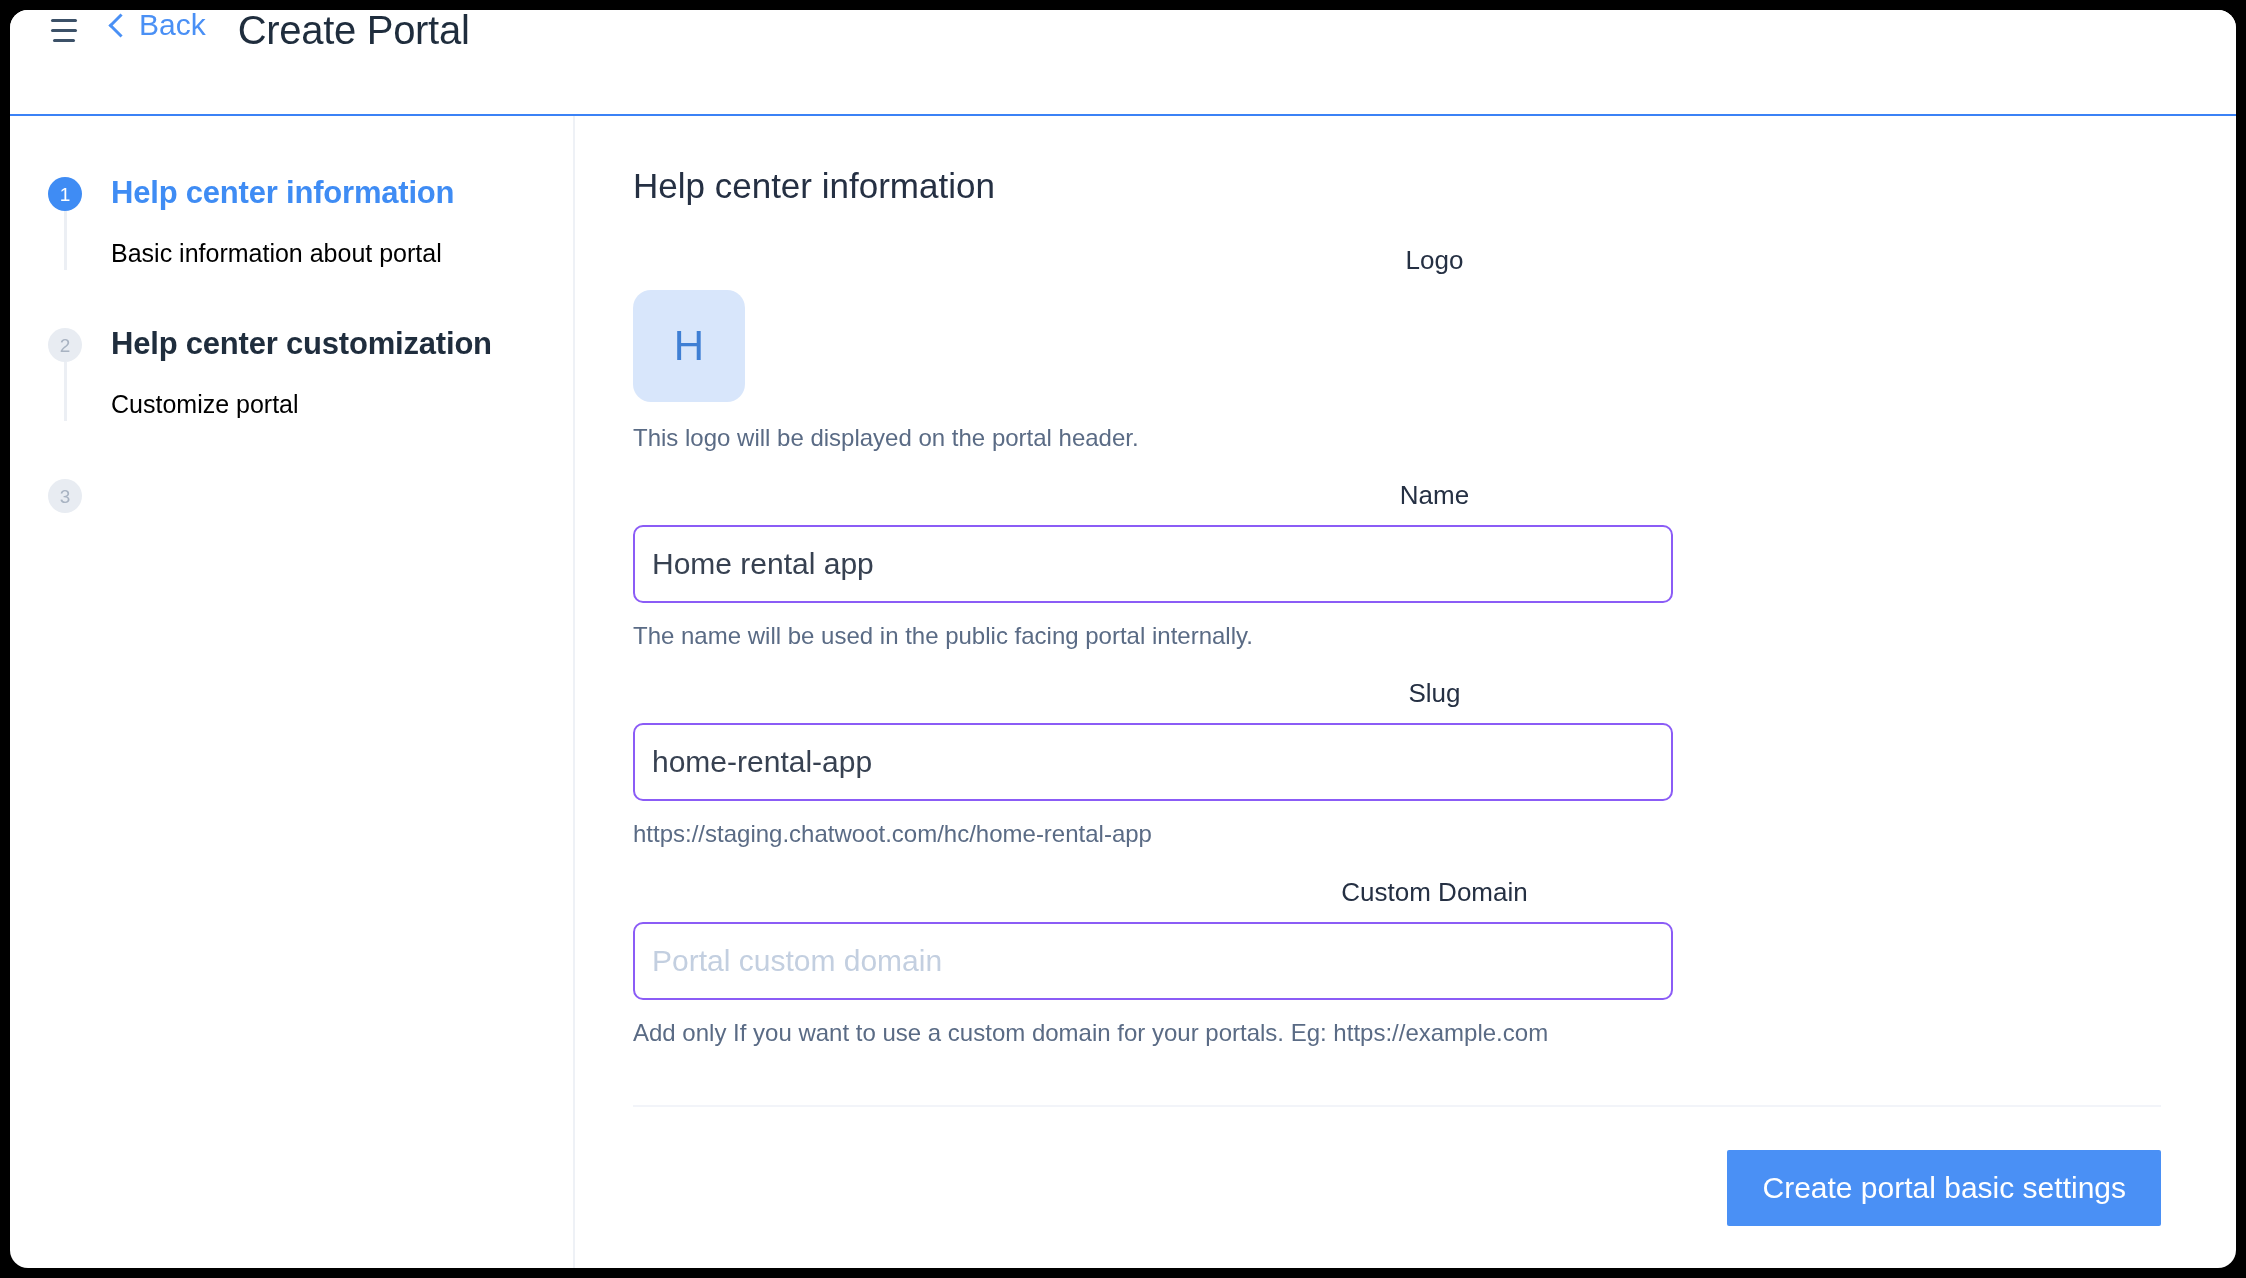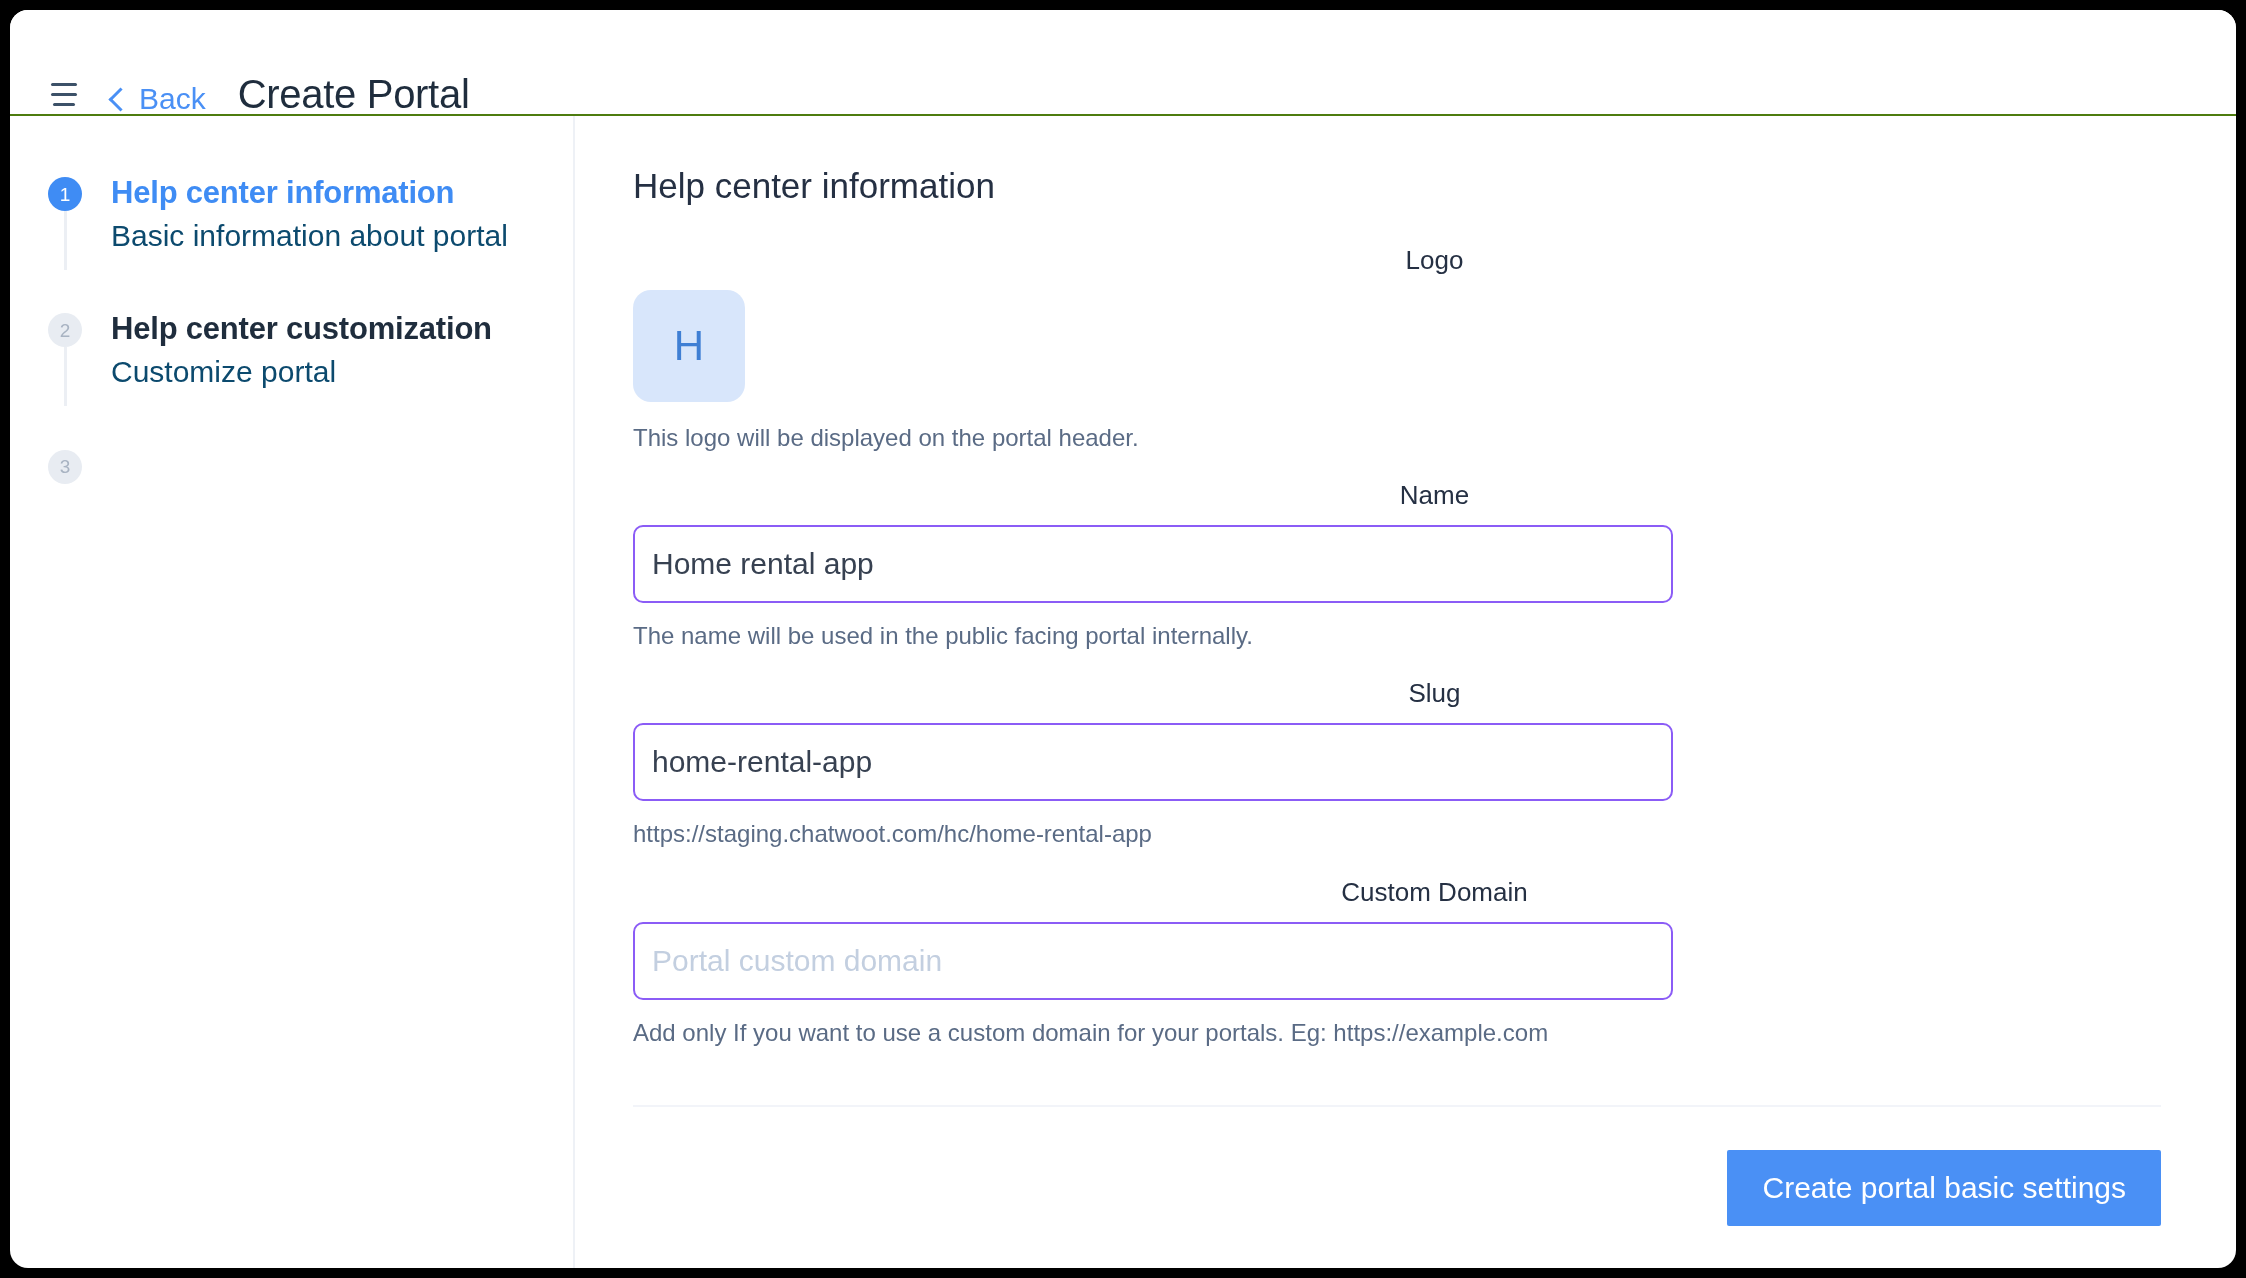--- a/index.html
+++ b/index.html
@@ -23,23 +23,23 @@
     overflow: hidden;
     display: flex;
     flex-direction: column;
   }
 
   
   .app-header {
     height: 106px;
     flex: 0 0 106px;
     display: flex;
-    align-items: flex-end;
+    align-items: flex-start;
     padding-left: 34px;
-    border-bottom: 2px solid #4d7c0f;
+    border-bottom: 2px solid #3b82f6;
     background: #ffffff;
   }
 
   .hamburger-btn {
     width: 40px;
     height: 40px;
     display: flex;
     flex-direction: column;
     justify-content: center;
     align-items: center;
@@ -159,23 +159,23 @@
   .step-title {
     font-size: 31px;
     font-weight: 700;
     color: #1f2d3d;
     line-height: 1.25;
     letter-spacing: -0.2px;
   }
   .step-row.active .step-title { color: #3f8cf4; }
 
   .step-subtitle {
-    font-size: 30px;
-    color: #0c4a6e;
-    margin-top: 4px;
+    font-size: 25px;
+    color: #000000;
+    margin-top: 25px;
     line-height: 1.25;
   }
 
   
   .content-pane {
     flex: 1 1 auto;
     padding: 52px 0 0 58px;
     display: flex;
     flex-direction: column;
     min-width: 0;

